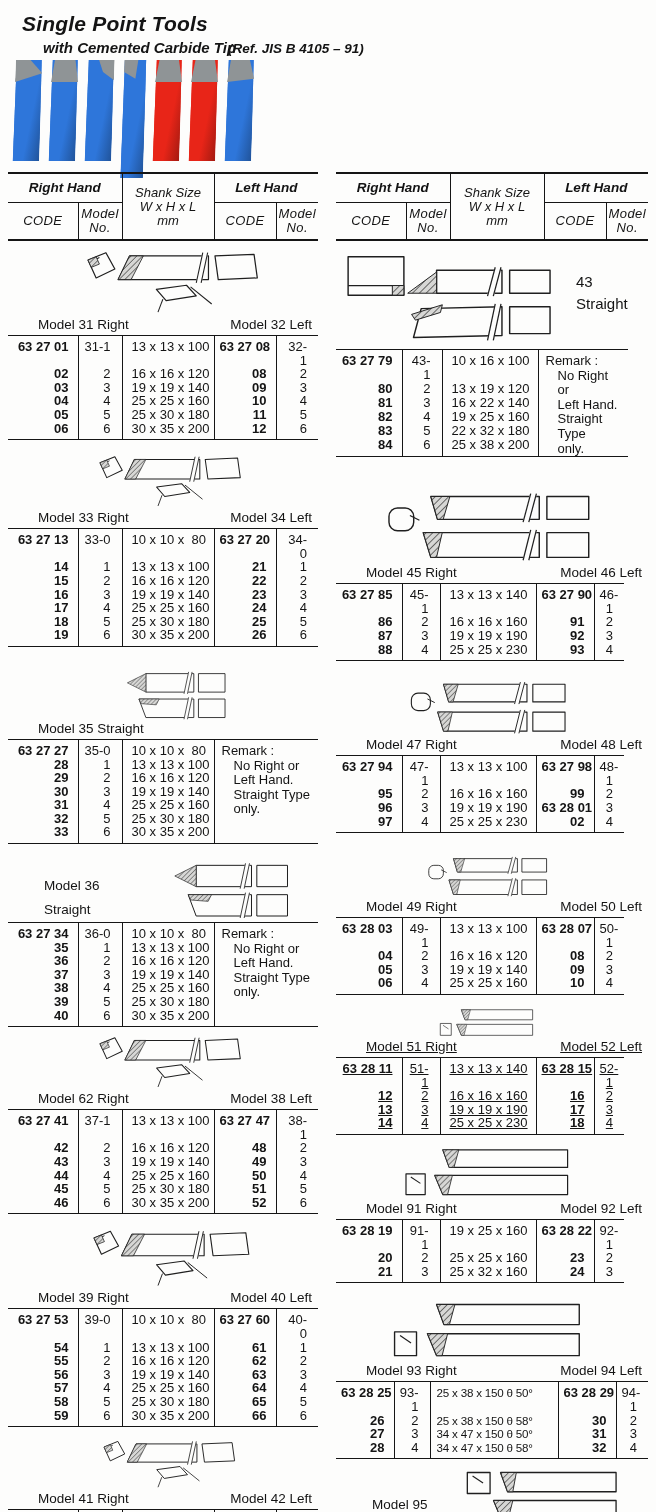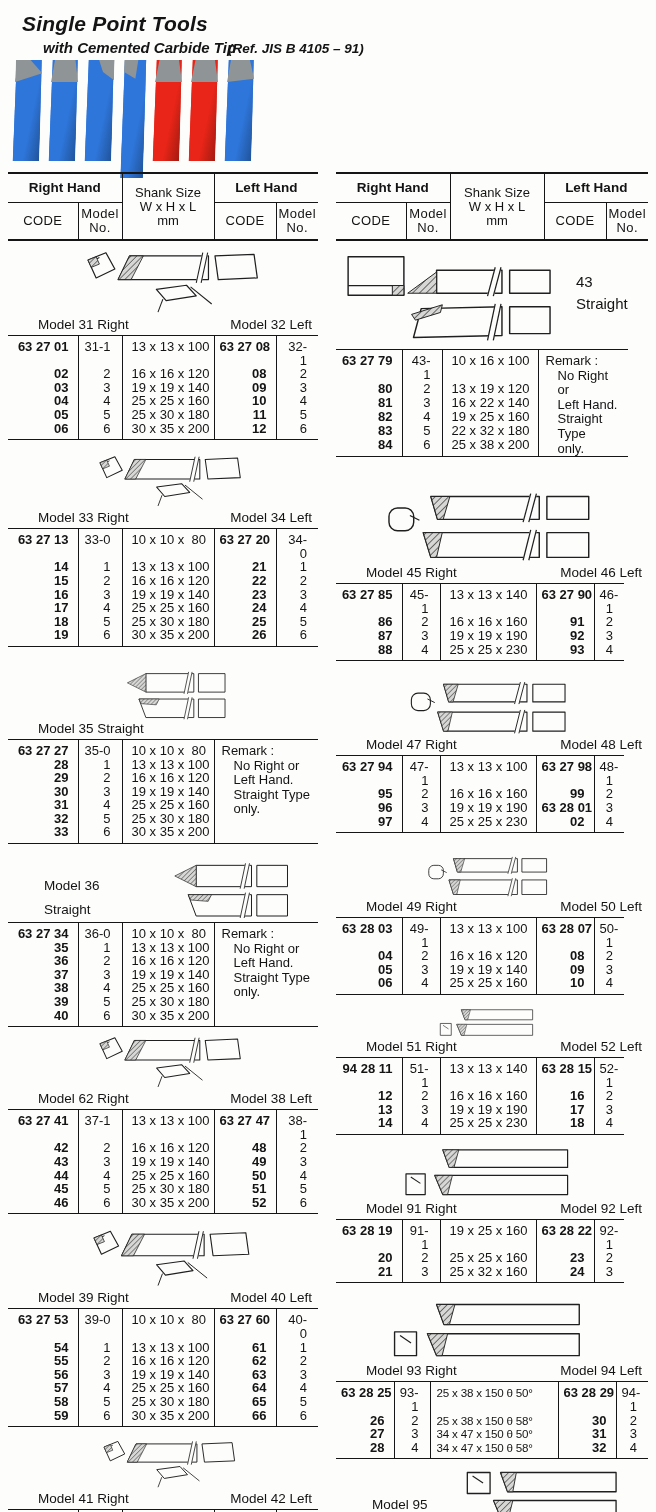--- a/index.html
+++ b/index.html
@@ -12,21 +12,21 @@
   .bits{position:absolute;left:14px;top:60px;display:flex;gap:9px;align-items:flex-start;}
   .bit{position:relative;transform:skewX(-2deg);}
   .bit .body{position:absolute;inset:0;}
   .bit .tip{position:absolute;left:0;top:0;width:100%;height:22px;}
   
   .col{position:absolute;top:172px;}
   #colL{left:8px;width:310px;}
   #colR{left:336px;width:312px;}
   table{border-collapse:collapse;table-layout:fixed;}
   
-  .hdr{width:100%;border-top:2px solid #151515;border-bottom:2px solid #151515;}
+  .hdr{width:100%;border-top:2px solid #151515;border-bottom:2px solid #151515;font-style:italic;}
   .hdr td{border-left:1px solid #151515;text-align:center;vertical-align:middle;font-size:13px;line-height:14px;padding:2px 0;}
   .hdr tr td:first-child{border-left:none;}
   .hdr .hg{font-weight:bold;font-size:13.5px;border-bottom:1px solid #151515;height:24px;}
   .hdr .hs{font-size:13px;}
   .hdr .hc{height:32px;letter-spacing:.4px;}
   
   .dt{border-top:1.5px solid #151515;border-bottom:1.5px solid #151515;font-size:13px;line-height:13.6px;}
   .dt td{border-left:1px solid #151515;vertical-align:top;padding:0 5px;}
   .dt tr td:first-child{border-left:none;}
   .dt tr:first-child td{padding-top:4px;}
@@ -894,21 +894,21 @@
             <tr>
               <td class="c">06</td>
               <td class="m">4</td>
               <td class="s">25 x 25 x 160</td>
               <td class="c">10</td>
               <td class="m">4</td>
             </tr>
           </tbody>
         </table>
       </div>
-      <div style="margin-top: 12px;">
+      <div style="margin-top: 12px; text-decoration: underline;">
         <div>
           <svg width="300" height="32" viewBox="0 0 300 70" preserveAspectRatio="xMidYMid meet">
    <rect class="sk" x="50" y="36" width="24" height="26"></rect>
             <path class="skl" d="M56 40 l12 8"></path>
    <path class="sk" d="M96 6 L252 6 L252 28 L104 28 Z"></path>
             <path class="hat" d="M96 6 L116 6 L110 28 L104 28 Z"></path>
    <path class="sk" d="M86 38 L252 38 L252 62 L96 62 Z"></path>
             <path class="hat" d="M86 38 L108 38 L102 62 L96 62 Z"></path>
  </svg>
         </div>
@@ -919,21 +919,21 @@
         <table class="dt" style="width:288px">
           <colgroup>
             <col style="width:66px">
             <col style="width:38px">
             <col style="width:96px">
             <col style="width:58px">
             <col style="width:30px">
           </colgroup>
           <tbody>
             <tr>
-              <td class="c">94 28 11</td>
+              <td class="c">63 28 11</td>
               <td class="m">51-1</td>
               <td class="s">13 x 13 x 140</td>
               <td class="c">63 28 15</td>
               <td class="m">52-1</td>
             </tr>
             <tr>
               <td class="c">12</td>
               <td class="m">2</td>
               <td class="s">16 x 16 x 160</td>
               <td class="c">16</td>

